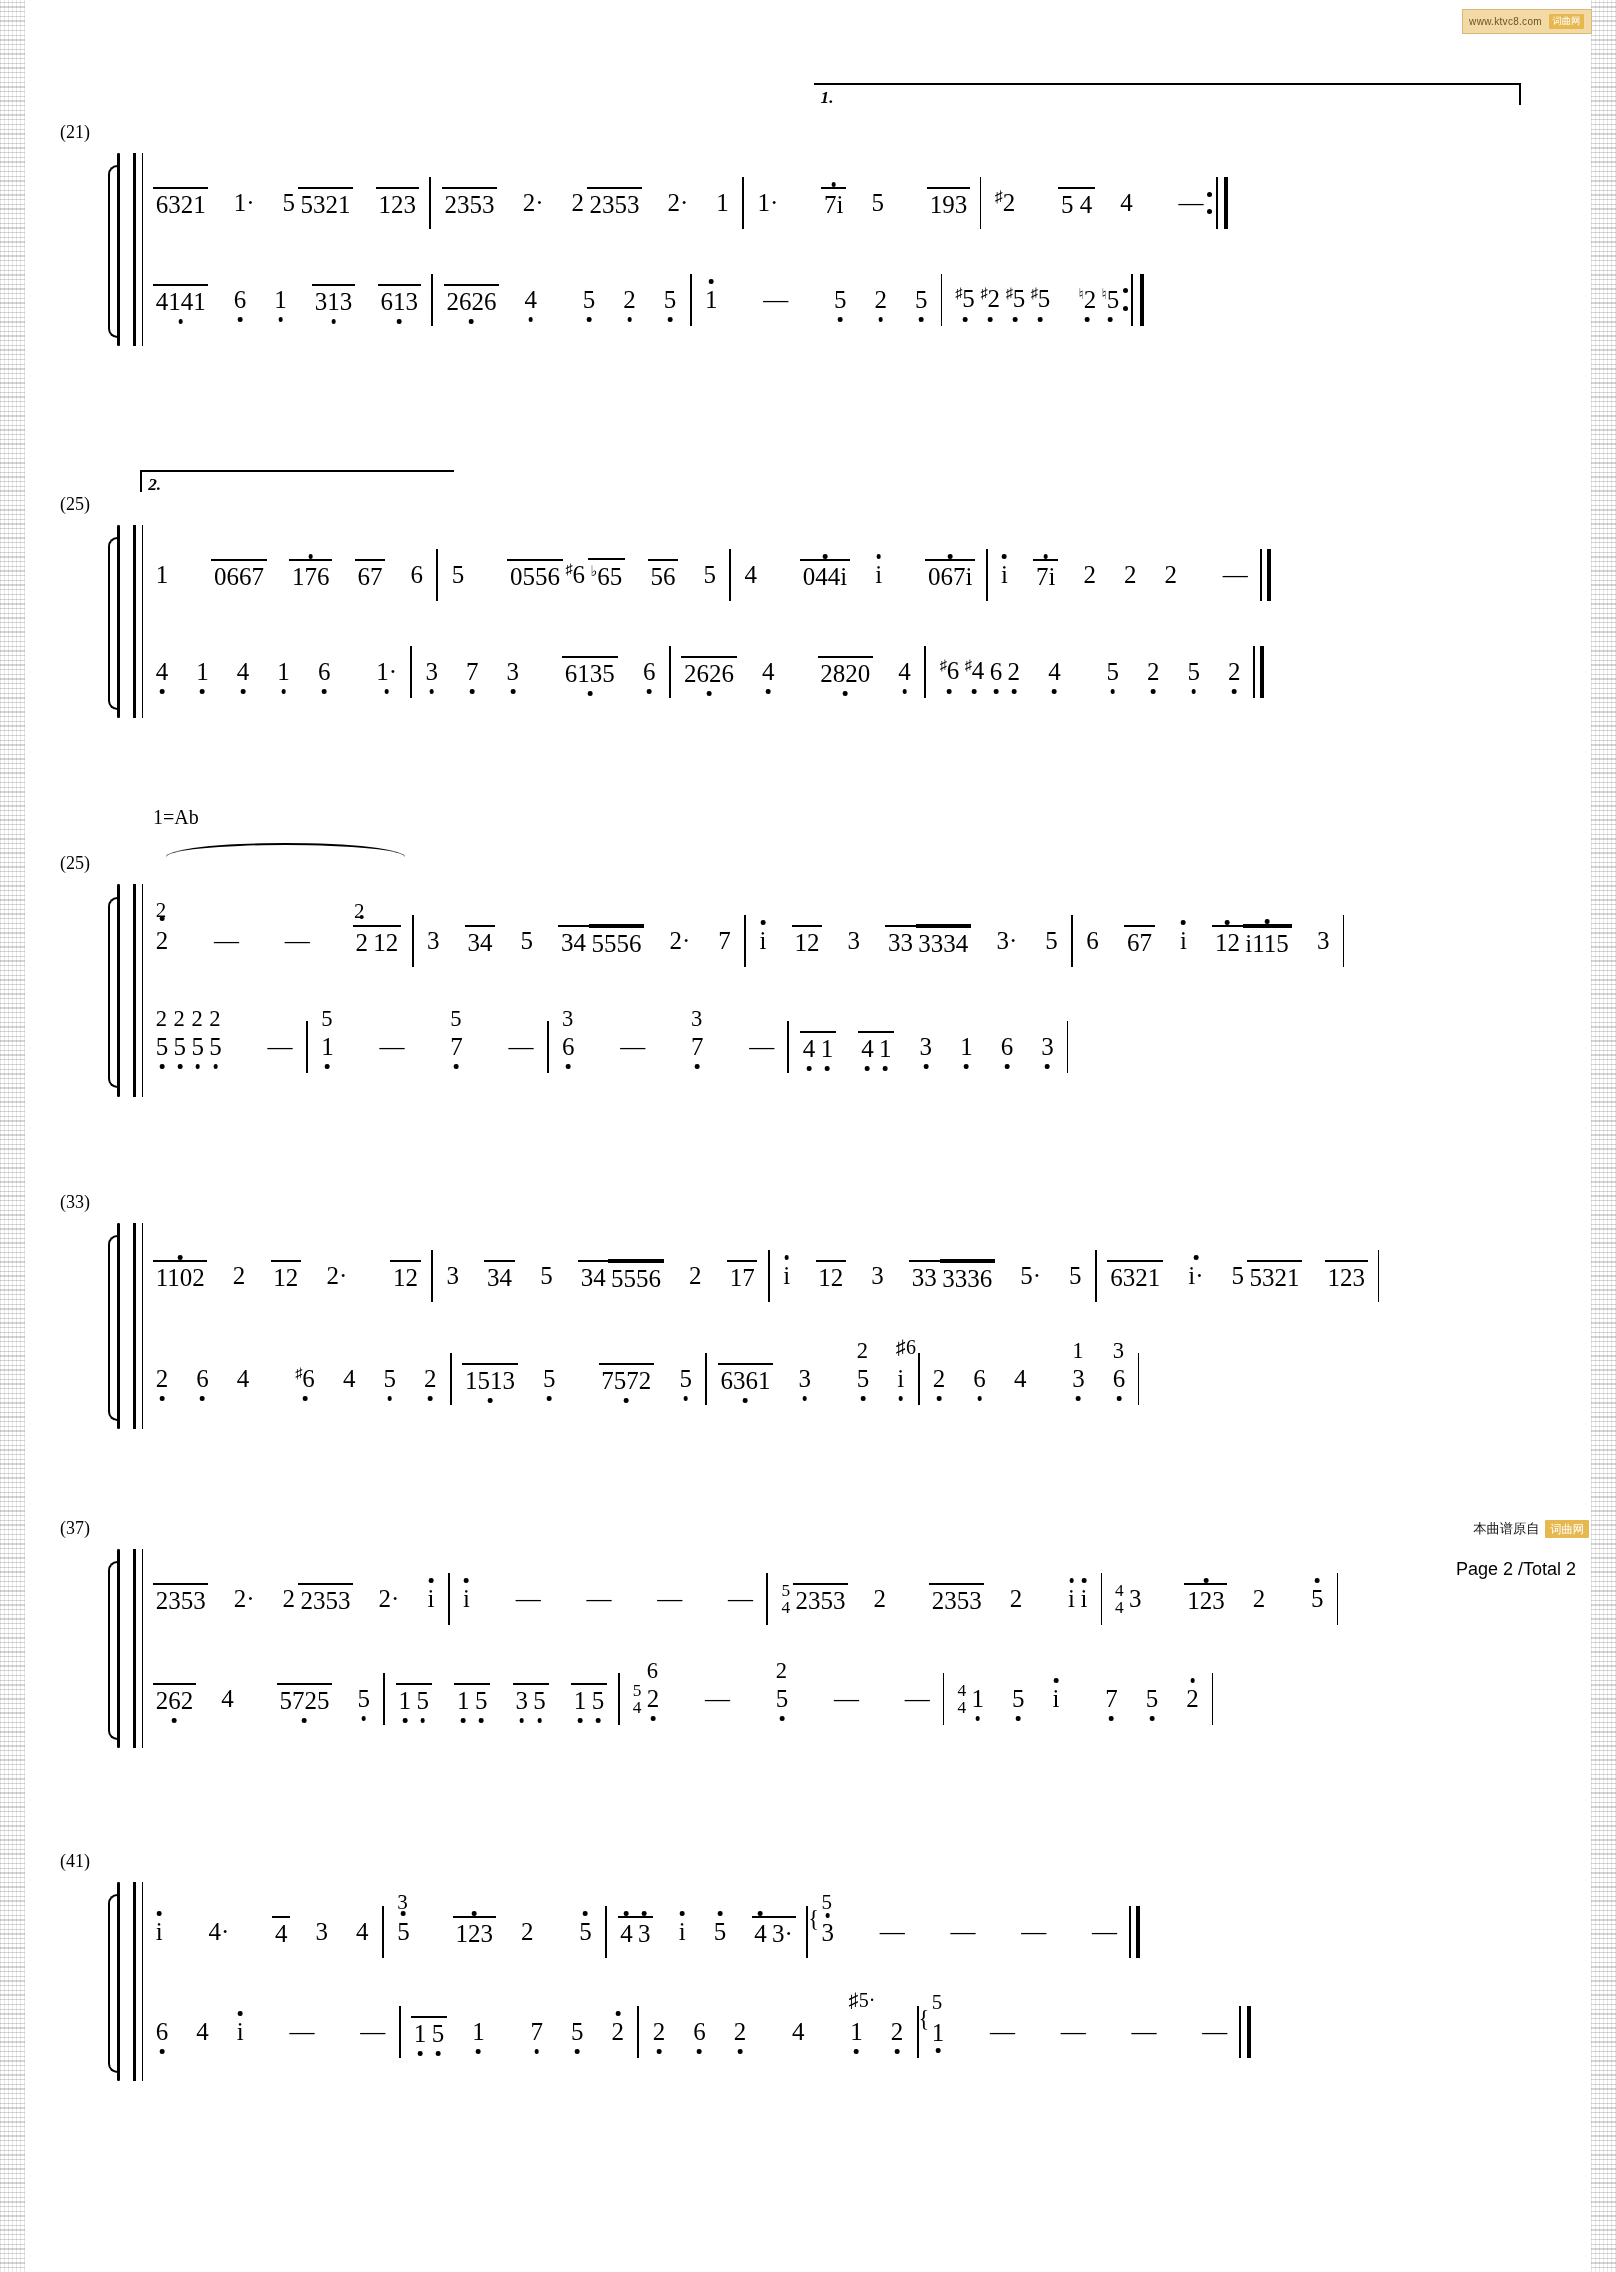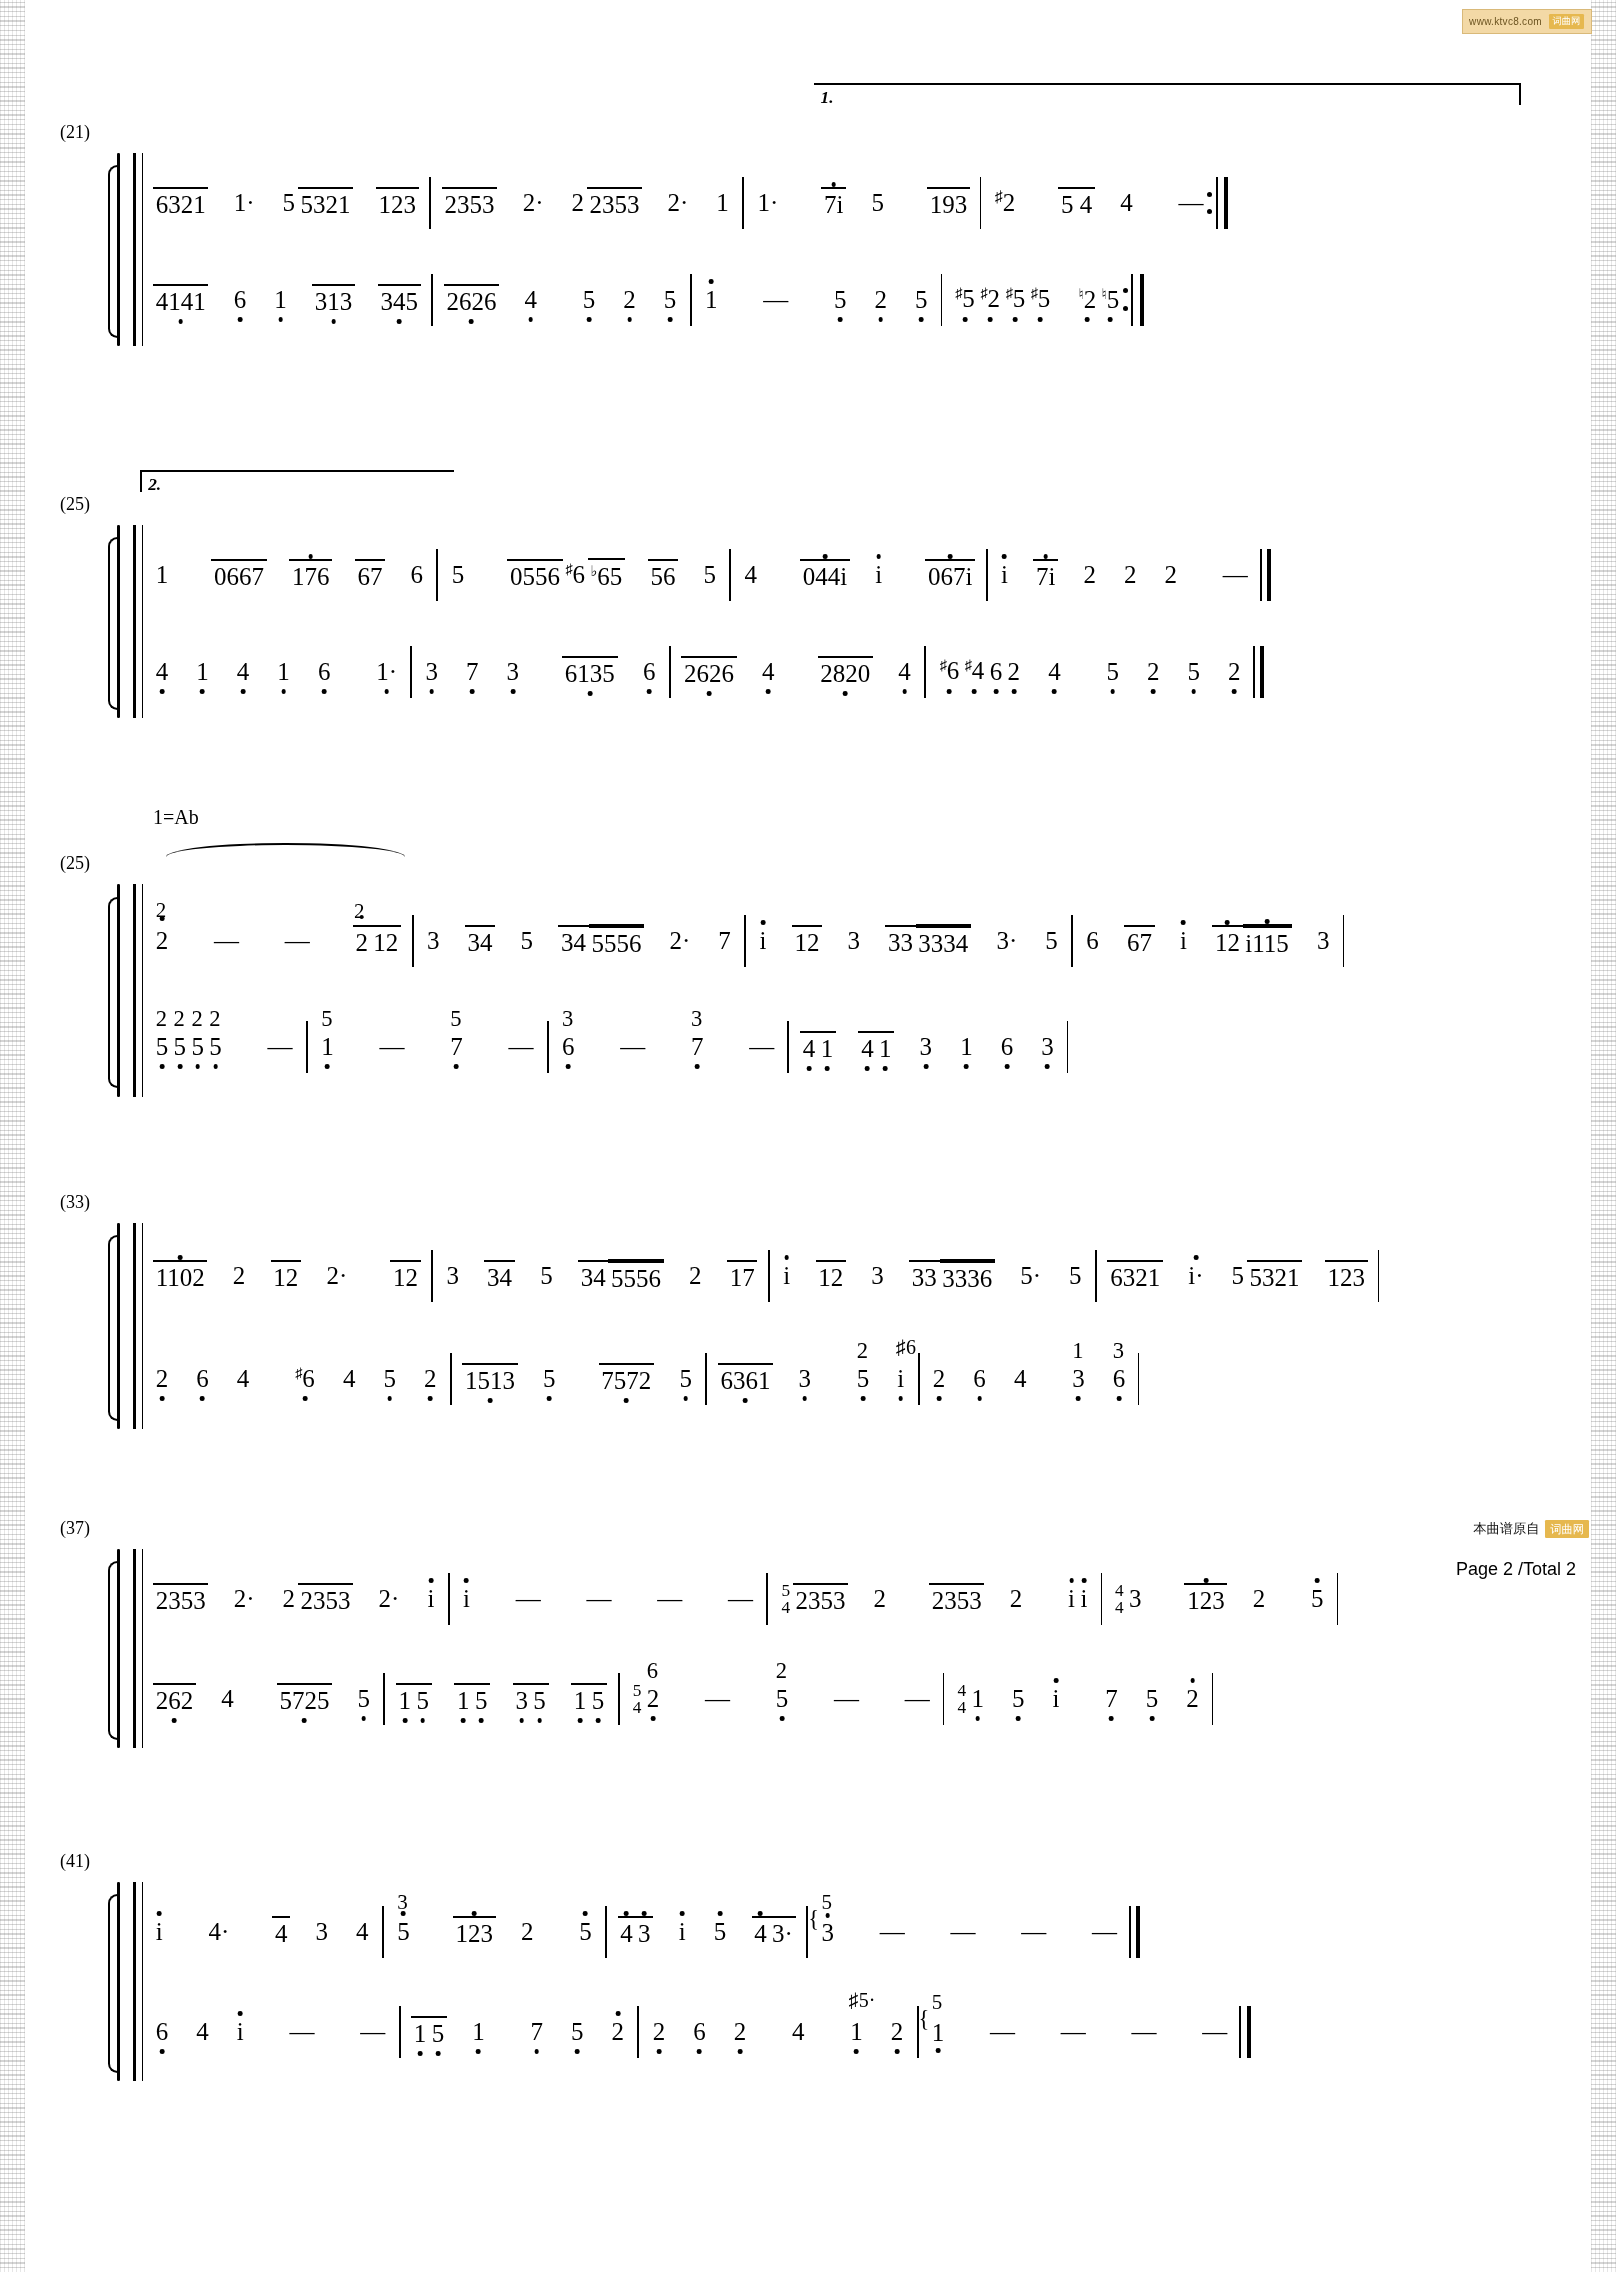--- a/index.html
+++ b/index.html
@@ -198,21 +198,21 @@
       <div class="row">
         <div class="notes">
           <span class="tk beam dot-dn">4141</span>
           <span class="tk sp"></span>
             <span class="tk dot-dn">6</span>
           <span class="tk sp"></span>
             <span class="tk dot-dn">1</span>
           <span class="tk sp"></span>
             <span class="tk beam dot-dn">313</span>
           <span class="tk sp"></span>
-            <span class="tk beam dot-dn">345</span>
+            <span class="tk beam dot-dn">613</span>
           <span class="bl"></span>
           <span class="tk beam dot-dn">2626</span>
           <span class="tk sp"></span>
             <span class="tk dot-dn">4</span>
           <span class="tk sp2"></span>
             <span class="tk dot-dn">5</span>
           <span class="tk sp"></span>
             <span class="tk dot-dn">2</span>
           <span class="tk sp"></span>
             <span class="tk dot-dn">5</span>

